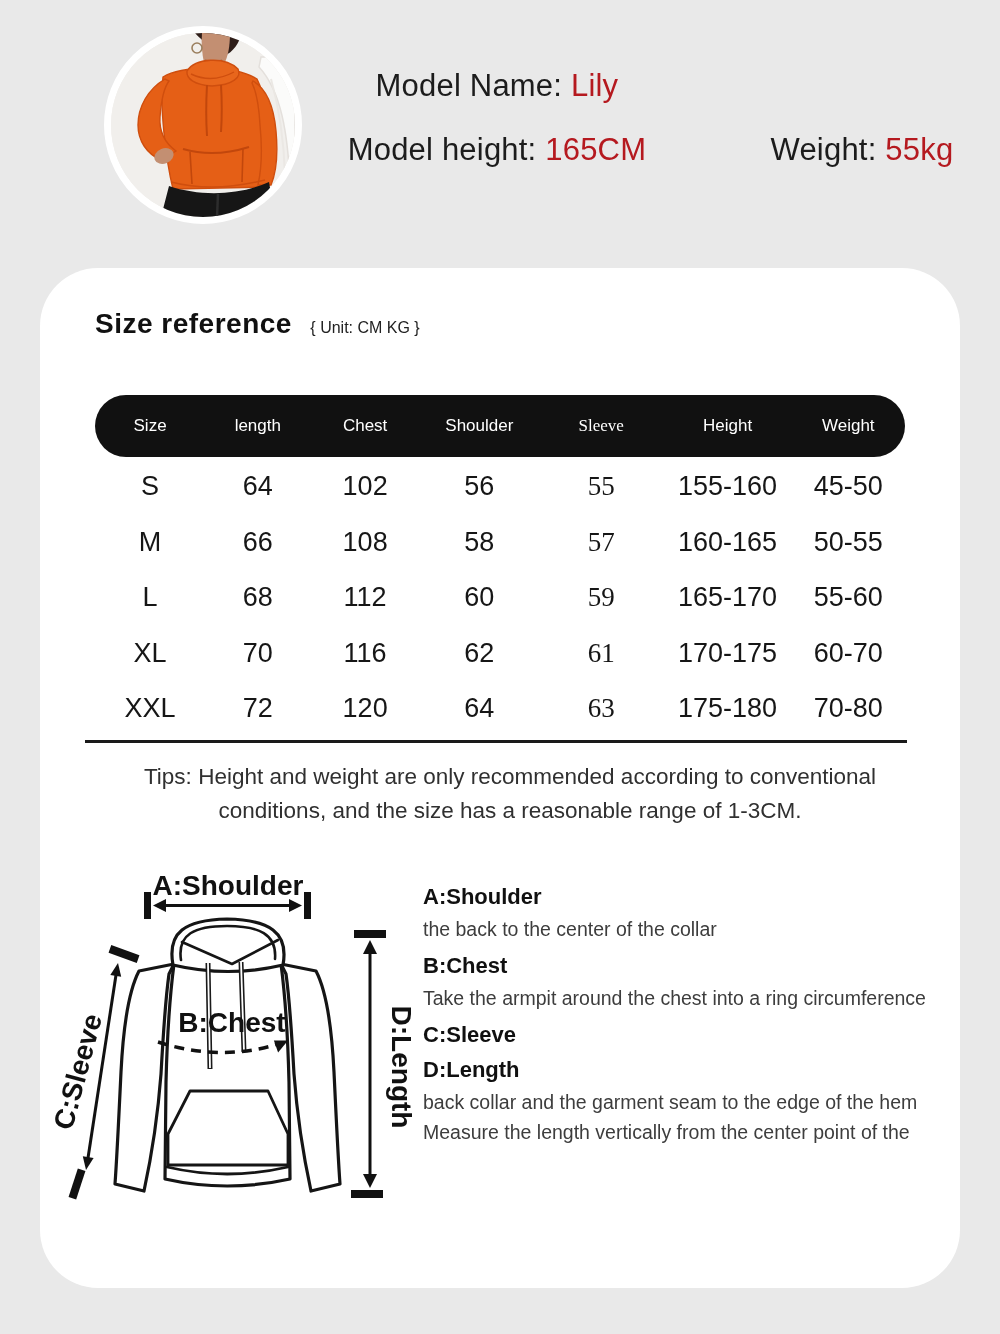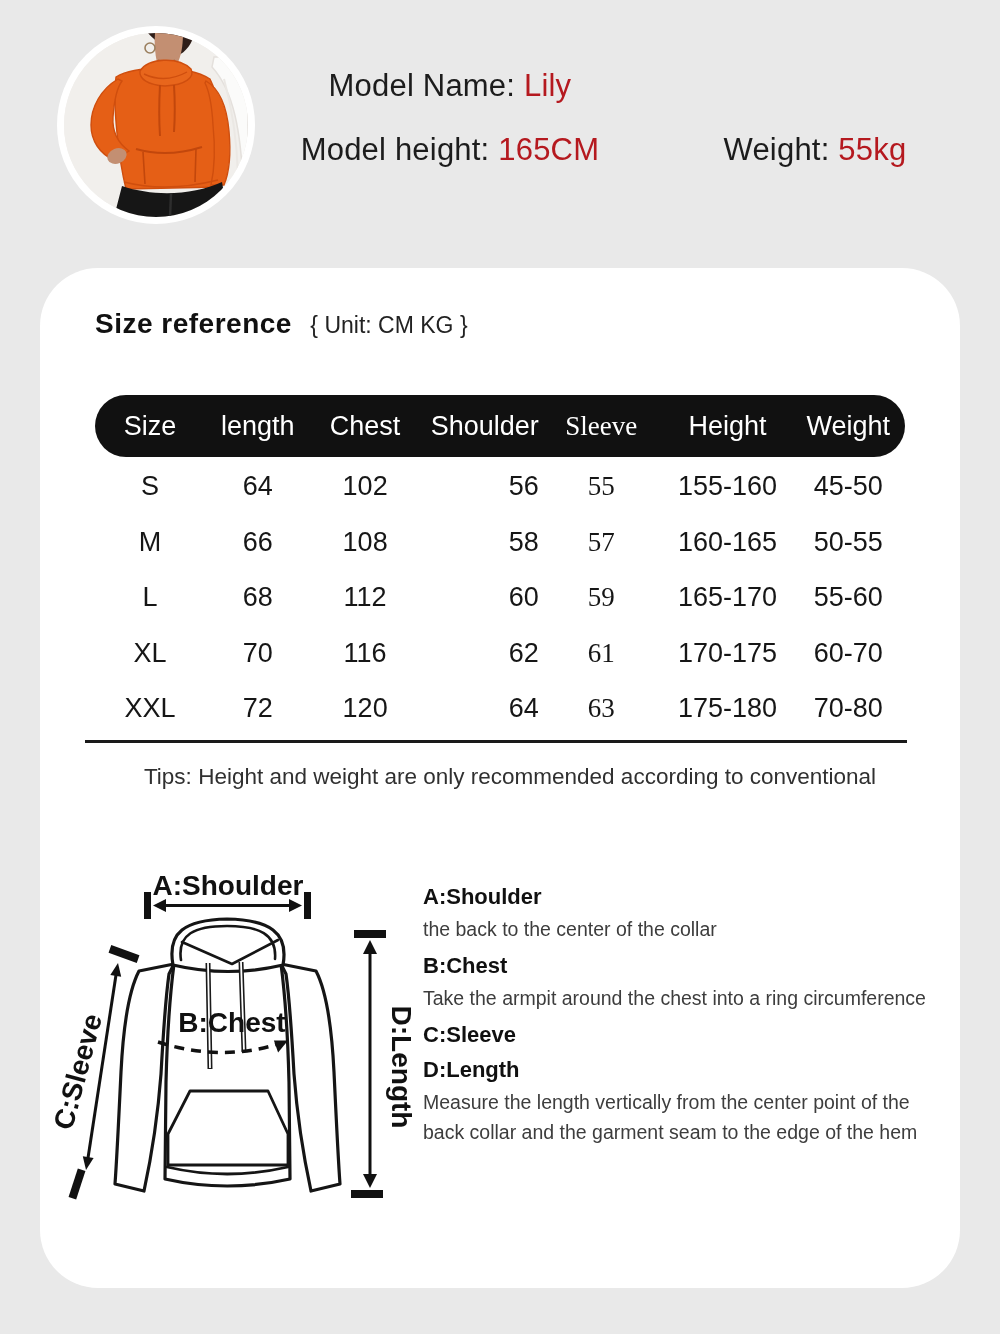--- a/index.html
+++ b/index.html
@@ -7,21 +7,21 @@
   body {
     width: 1000px; height: 1334px;
     background: #e9e9e9;
     font-family: "Liberation Sans", sans-serif;
     color: #1c1c1c;
     position: relative;
     overflow: hidden;
   }
 
   
-  .hero { position: relative; height: 248px; }
+  .hero { position: relative; height: 248px; margin-left: 47px; }
   .photo-circle {
     position: absolute; left: 57px; top: 26px;
     width: 198px; height: 198px;
     border: 7px solid #ffffff; border-radius: 50%;
     overflow: hidden; background: #f1efec;
   }
   .photo-circle svg { display: block; width: 100%; height: 100%; }
   .hero-text { position: absolute; left: 270px; top: 0; width: 730px; height: 100%; }
   .hero-row { position: absolute; left: 0; width: 100%; display: flex; }
   .hero-row.r1 { top: 66px; }
@@ -32,35 +32,35 @@
   .hero-field .red { color: #b5191f; }
 
   
   .card {
     position: absolute; left: 40px; top: 268px;
     width: 920px; height: 1020px;
     background: #ffffff; border-radius: 58px;
   }
   .card-title { position: absolute; left: 55px; top: 40px; white-space: nowrap; }
   .card-title .big { font-size: 28px; font-weight: bold; color: #111; letter-spacing: 0.5px; }
-  .card-title .unit { font-size: 23px; font-weight: normal; color: #222; margin-left: 14px; }
+  .card-title .unit { font-size: 16px; font-weight: normal; color: #222; margin-left: 14px; }
 
   
   .size-table { position: absolute; left: 55px; top: 127px; width: 810px; }
   .thead {
     display: flex; align-items: center;
     background: #111111; color: #ffffff;
     height: 62px; border-radius: 31px;
-    font-size: 27px;
+    font-size: 17px;
   }
   .trow { display: flex; align-items: center; height: 55.5px; font-size: 27px; color: #161616; }
   .rows { margin-top: 2px; }
   .c { text-align: center; }
   .c0 { width: 13.6%; } .c1 { width: 13.0%; } .c2 { width: 13.5%; }
-  .c3 { width: 14.7%; text-align: right; } .c4 { width: 15.4%; font-family: Liberation Serif, serif; } .c5 { width: 15.8%; } .c6 { width: 14.0%; }
+  .c3 { width: 14.7%; } .c4 { width: 15.4%; font-family: Liberation Serif, serif; } .c5 { width: 15.8%; } .c6 { width: 14.0%; }
   .divider { position: absolute; left: 45px; top: 472px; width: 822px; border-top: 3px solid #1a1a1a; }
 
   
   .tips { position: absolute; left: 0; top: 492px; width: 100%; text-align: center;
           font-size: 22.5px; line-height: 34px; color: #303030; padding-left: 20px; }
 
   
   .measure { position: absolute; left: 0; top: 594px; width: 920px; height: 380px; }
   .diagram { position: absolute; left: 0; top: 0; width: 400px; height: 365px; }
   .measure-text { position: absolute; left: 383px; top: 22px; width: 540px; }
@@ -195,20 +195,21 @@
         <div class="c c5">175-180</div>
         <div class="c c6">70-80</div>
       </div>
     </div>
   </div>
 
   <div class="divider"></div>
 
   <div class="tips">
     <div>Tips: Height and weight are only recommended according to conventional</div>
+    <div>conditions, and the size has a reasonable range of 1-3CM.</div>
   </div>
 
   <div class="measure">
 
     <svg class="diagram" viewBox="0 0 400 365" aria-hidden="true">
 
       <g fill="#111">
         <text class="dlabel" x="188" y="33" text-anchor="middle">A:Shoulder</text>
         <rect x="104" y="30" width="7" height="27"></rect>
         <rect x="264" y="30" width="7" height="27"></rect>
@@ -264,18 +265,18 @@
       </div>
       <div class="m-item">
         <h3>B:Chest</h3>
         <div class="line">Take the armpit around the chest into a ring circumference</div>
       </div>
       <div class="m-item">
         <h3>C:Sleeve</h3>
       </div>
       <div class="m-item">
         <h3>D:Length</h3>
+        <div class="line">back collar and the garment seam to the edge of the hem</div>
         <div class="line">Measure the length vertically from the center point of the</div>
-        <div class="line">back collar and the garment seam to the edge of the hem</div>
       </div>
     </div>
   </div>
 </div>
 
 </body></html>

